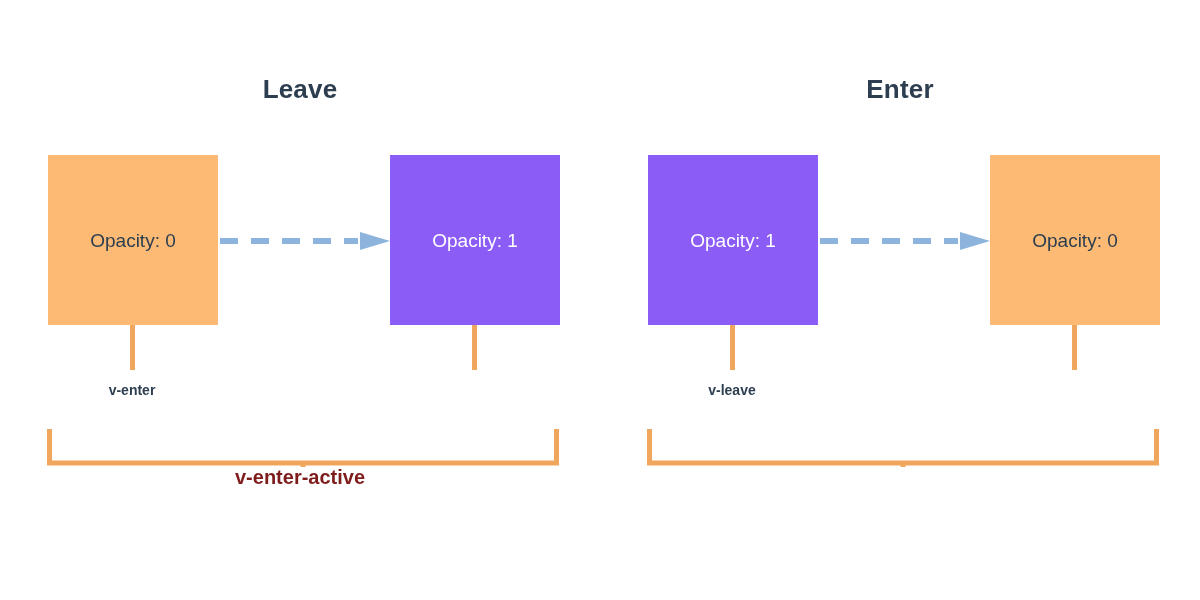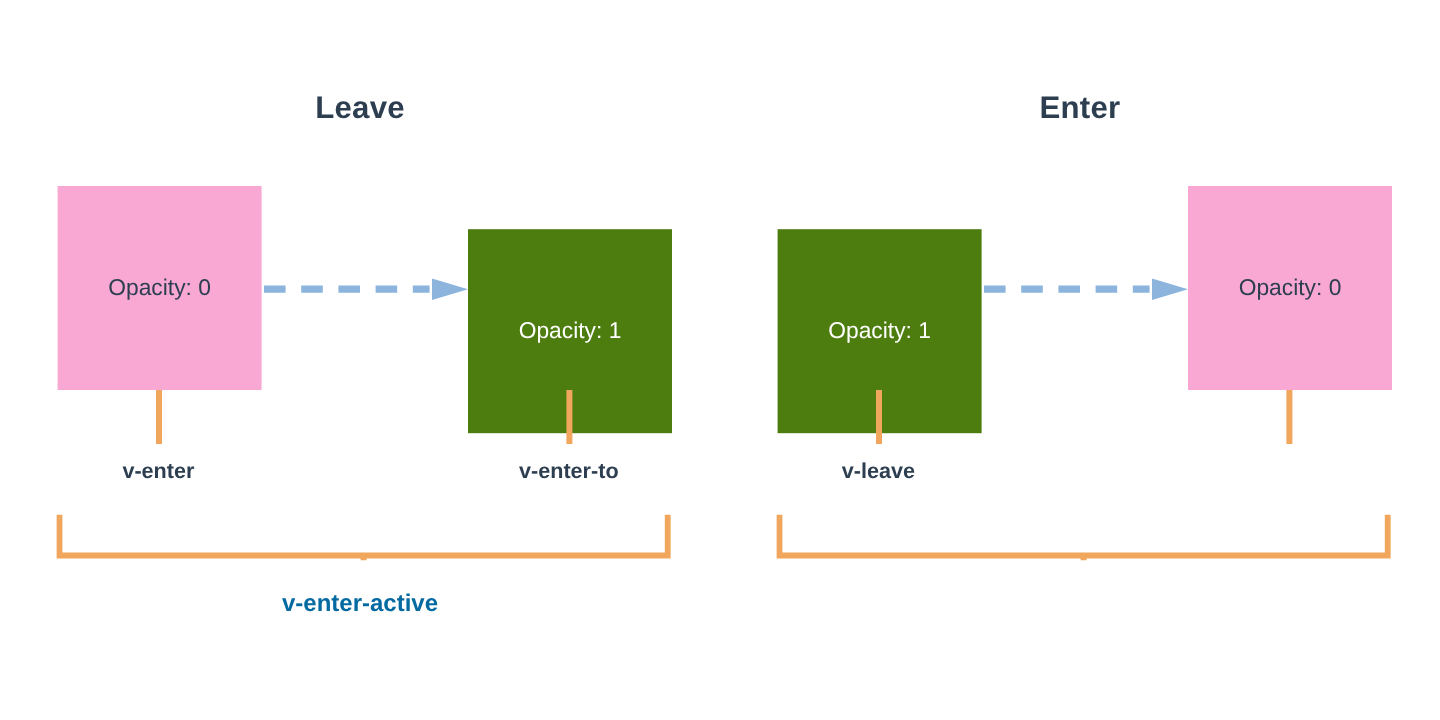--- a/index.html
+++ b/index.html
@@ -52,26 +52,25 @@
     align-items: center;
     justify-content: center;
     box-sizing: border-box;
   }
   .state-box .box-label {
     font-size: 19px;
     font-weight: normal;
     line-height: 1;
   }
   .state-box.light {
-    background: #f9a8d4;
+    background: #fdba74;
   }
   .state-box.light .box-label { color: #2c3e50; }
   .state-box.solid {
-    background: #4d7c0f;
-    margin-top: 36px;
+    background: #8b5cf6;
   }
   .state-box.solid .box-label { color: #ffffff; }
 
   .box-from { left: 48px; }
   .box-to   { left: 390px; }
 
   
   .arrow {
     position: absolute;
     top: 232px;
@@ -90,44 +89,44 @@
   }
   .stem-from { left: 130px; }
   .stem-to   { left: 472px; }
 
   
   .class-label {
     position: absolute;
     top: 382px;
     width: 240px;
     text-align: center;
-    font-size: 18px;
+    font-size: 14px;
     font-weight: bold;
     color: #2c3e50;
   }
   .label-from { left: 12px; }
   .label-to   { left: 354px; }
 
   
   .bracket {
     position: absolute;
     top: 427px;
     left: 47px;
     width: 512px;
     height: 40px;
   }
   .bracket-label {
     position: absolute;
-    top: 492px;
+    top: 466px;
     left: 0;
     width: 600px;
     text-align: center;
     font-size: 20px;
     font-weight: bold;
-    color: #0369a1;
+    color: #7f1d1d;
   }
 </style>
 </head>
 <body>
 
 <div class="canvas">
 
   <div class="section enter">
 
     <div class="section-title">Leave</div>
@@ -145,21 +144,20 @@
 
     <div class="state-box solid box-to">
       <span class="box-label">Opacity: 1</span>
     </div>
 
     <div class="stem stem-from"></div>
     <div class="stem stem-to"></div>
 
     <div class="class-label label-from">v-enter</div>
 
-    <div class="class-label label-to">v-enter-to</div>
 
     <div class="bracket">
       <svg width="512" height="40" viewBox="0 0 512 40" xmlns="http://www.w3.org/2000/svg">
         <path d="M2.5 2 L2.5 36 L509.5 36 L509.5 2" stroke="#f0a65c" stroke-width="5" fill="none" stroke-linecap="butt" stroke-linejoin="miter"></path>
         <line x1="256" y1="36" x2="256" y2="40" stroke="#f0a65c" stroke-width="5"></line>
       </svg>
     </div>
 
     <div class="bracket-label">v-enter-active</div>
   </div>

